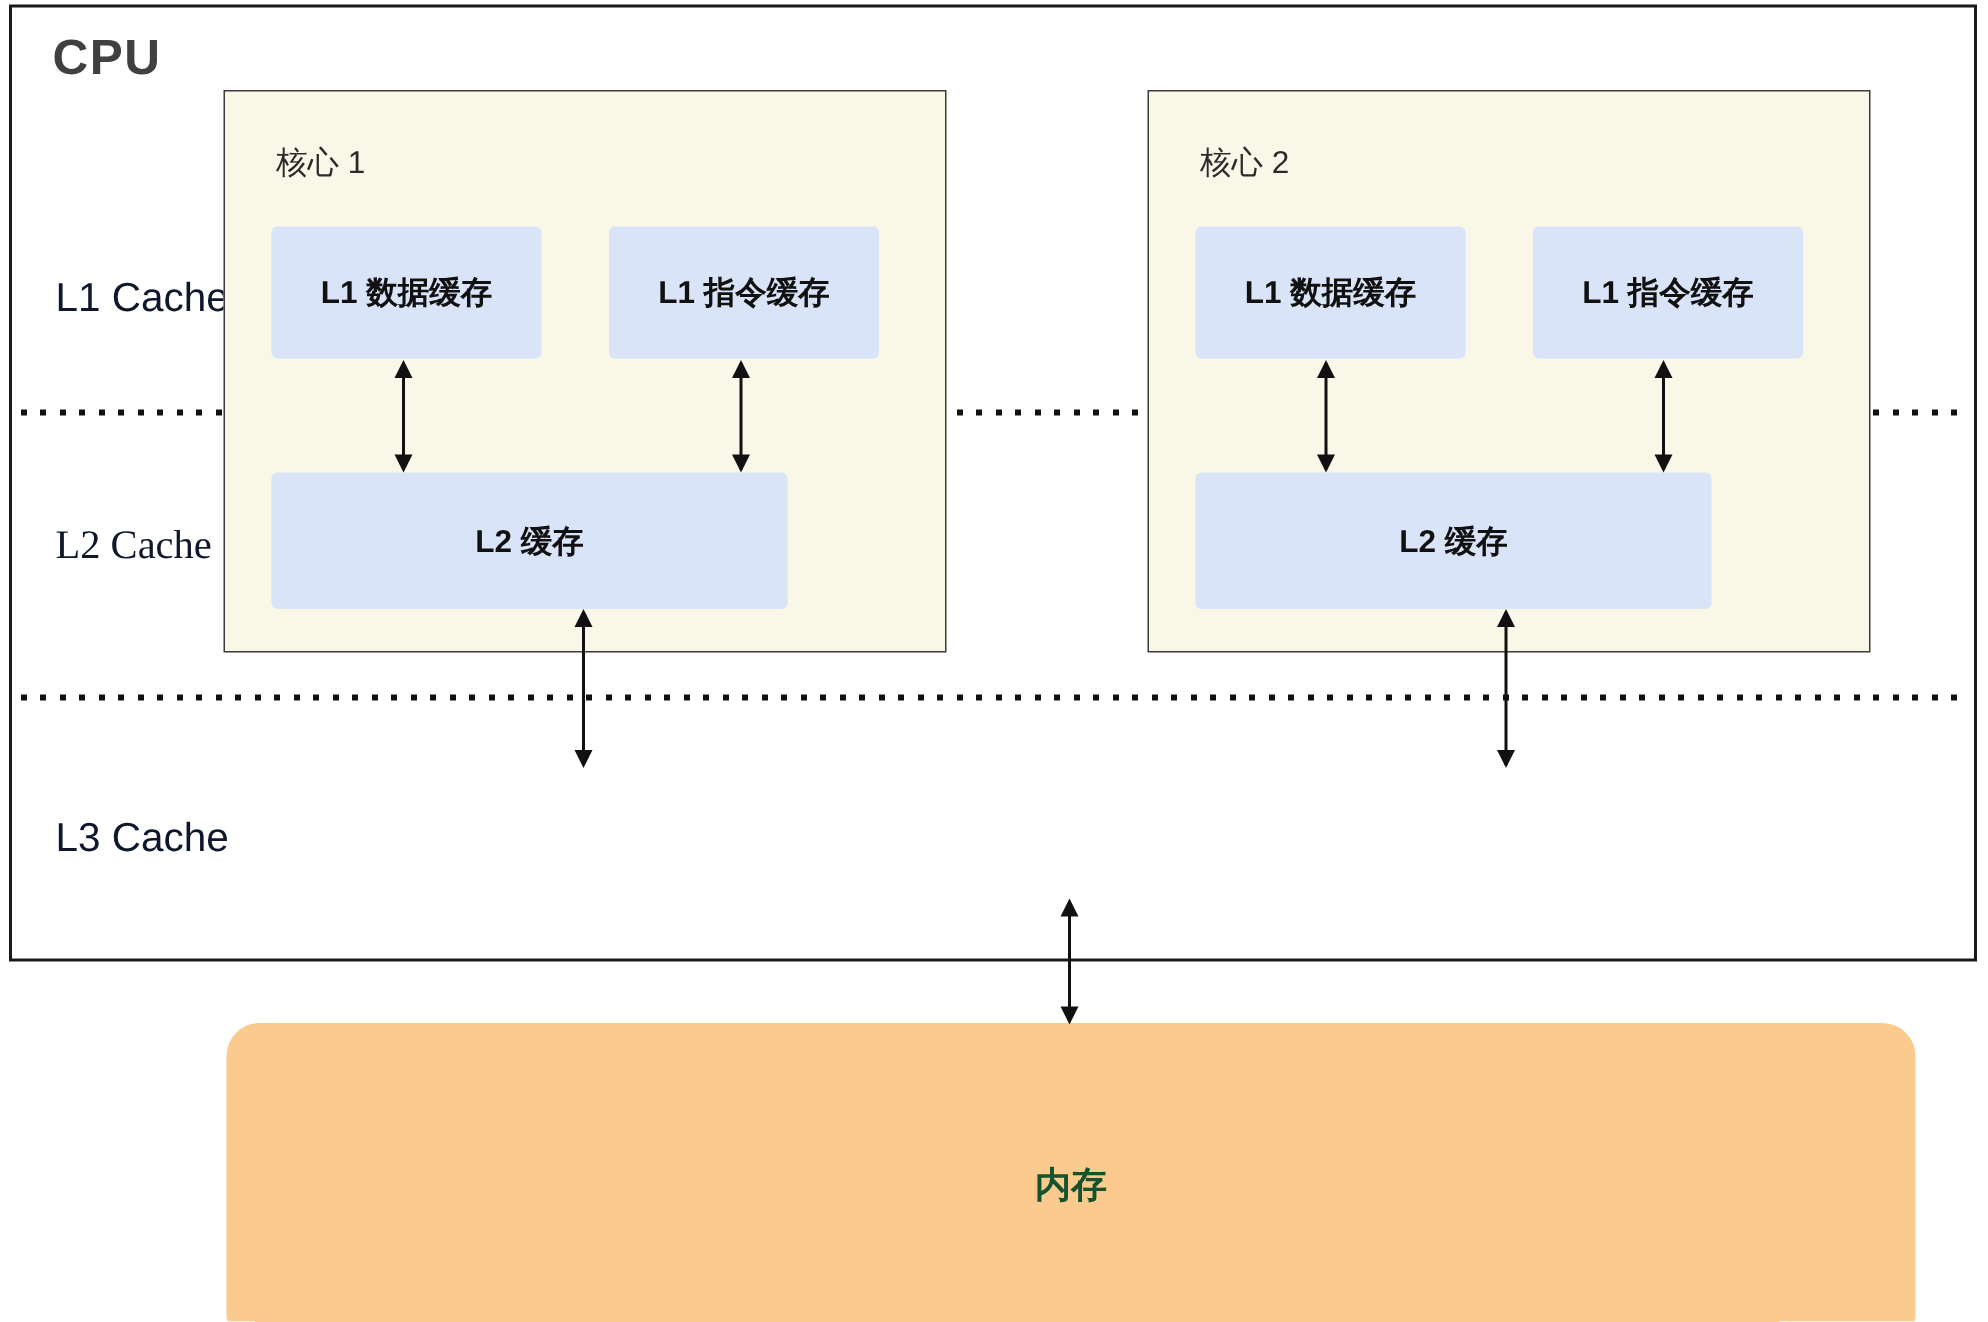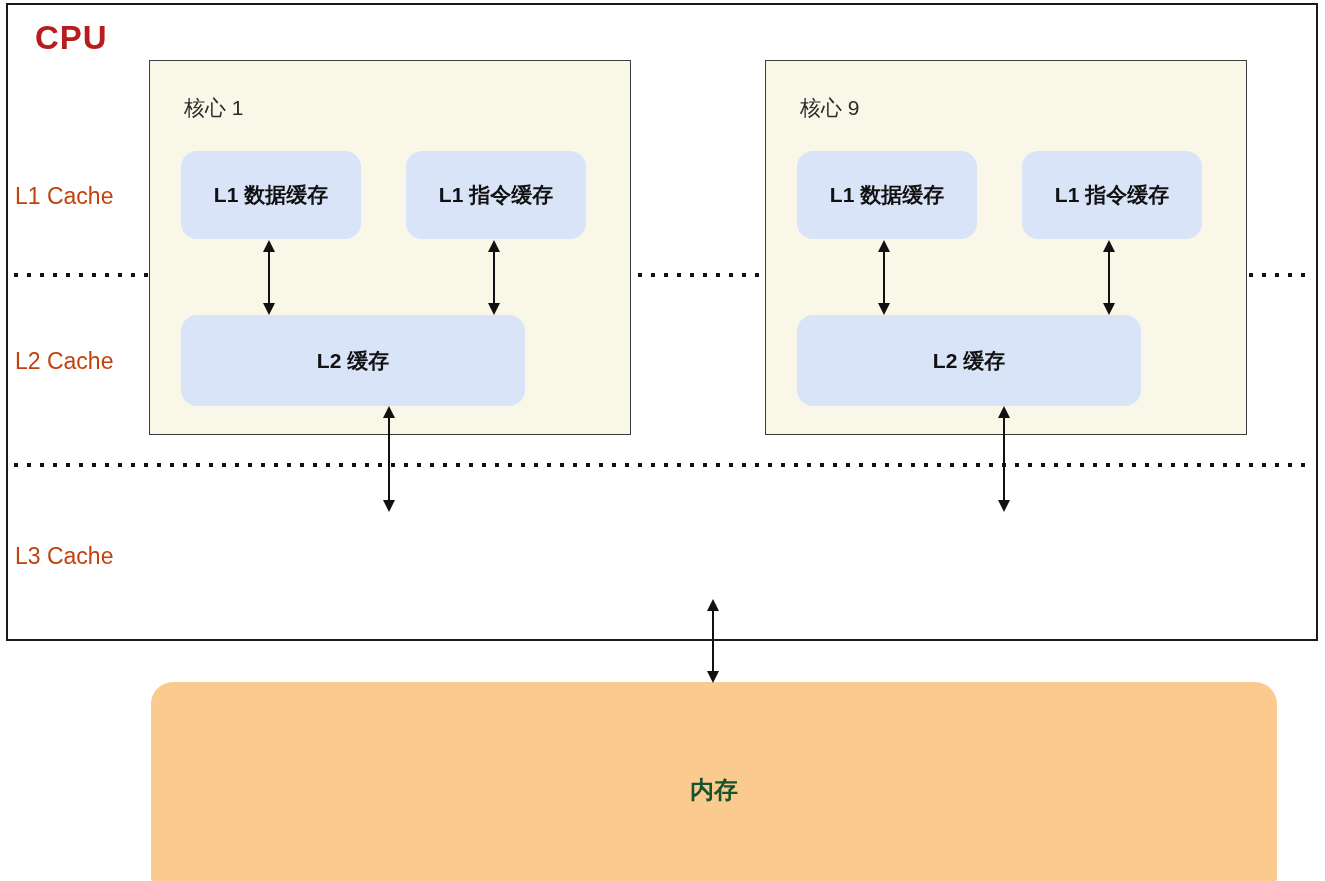--- a/index.html
+++ b/index.html
@@ -22,32 +22,32 @@
     width: 1312px; height: 638px;
     border: 2px solid #1a1a1a;
     background: #ffffff;
     box-sizing: border-box;
   }
   .cpu-title {
     position: absolute;
     left: 27px; top: 14px;
     font-size: 33px;
     font-weight: bold;
-    color: #b91c1c;
+    color: #404040;
     letter-spacing: 1px;
   }
   .row-label {
     position: absolute;
-    left: 15px;
-    font-size: 23px;
-    color: #c2410c;
+    left: 37px;
+    font-size: 27px;
+    color: #0f172a;
     white-space: nowrap;
   }
   .row-label.l1 { top: 183px; }
-  .row-label.l2 { top: 348px; }
+  .row-label.l2 { top: 348px; font-family: Liberation Serif, serif; }
   .row-label.l3 { top: 543px; }
 
   
   .core {
     position: absolute;
     top: 60px;
     width: 482px;
     height: 375px;
     background: var(--core-bg, #f9f7e8);
     border: 1px solid #3c3c3c;
@@ -57,21 +57,21 @@
   .core.core-2 { left: 765px; }
   .core-name {
     position: absolute;
     left: 34px; top: 33px;
     font-size: 21px;
     color: #2b2b2b;
   }
   .cache-box {
     position: absolute;
     background: var(--cache-fill, #d9e4f8);
-    border-radius: 16px;
+    border-radius: 4px;
     display: flex;
     align-items: center;
     justify-content: center;
     font-size: 21px;
     font-weight: bold;
     color: #111111;
     text-align: center;
   }
   .l1-box { top: 90px; width: 180px; height: 88px; }
   .l1-data { left: 31px; }
@@ -159,21 +159,21 @@
   <div class="dotline d2"></div>
 
   <div class="core core-1">
     <div class="core-name">核心 1</div>
     <div class="cache-box l1-box l1-data">L1 数据缓存</div>
     <div class="cache-box l1-box l1-inst">L1 指令缓存</div>
     <div class="cache-box l2-box">L2 缓存</div>
   </div>
 
   <div class="core core-2">
-    <div class="core-name">核心 9</div>
+    <div class="core-name">核心 2</div>
     <div class="cache-box l1-box l1-data">L1 数据缓存</div>
     <div class="cache-box l1-box l1-inst">L1 指令缓存</div>
     <div class="cache-box l2-box">L2 缓存</div>
   </div>
 
 
   <div class="memory-box">内存</div>
 
   <div class="arrow-v" style="left:268px; top:242px; height:71px;"></div>
   <div class="arrow-v" style="left:493px; top:242px; height:71px;"></div>

